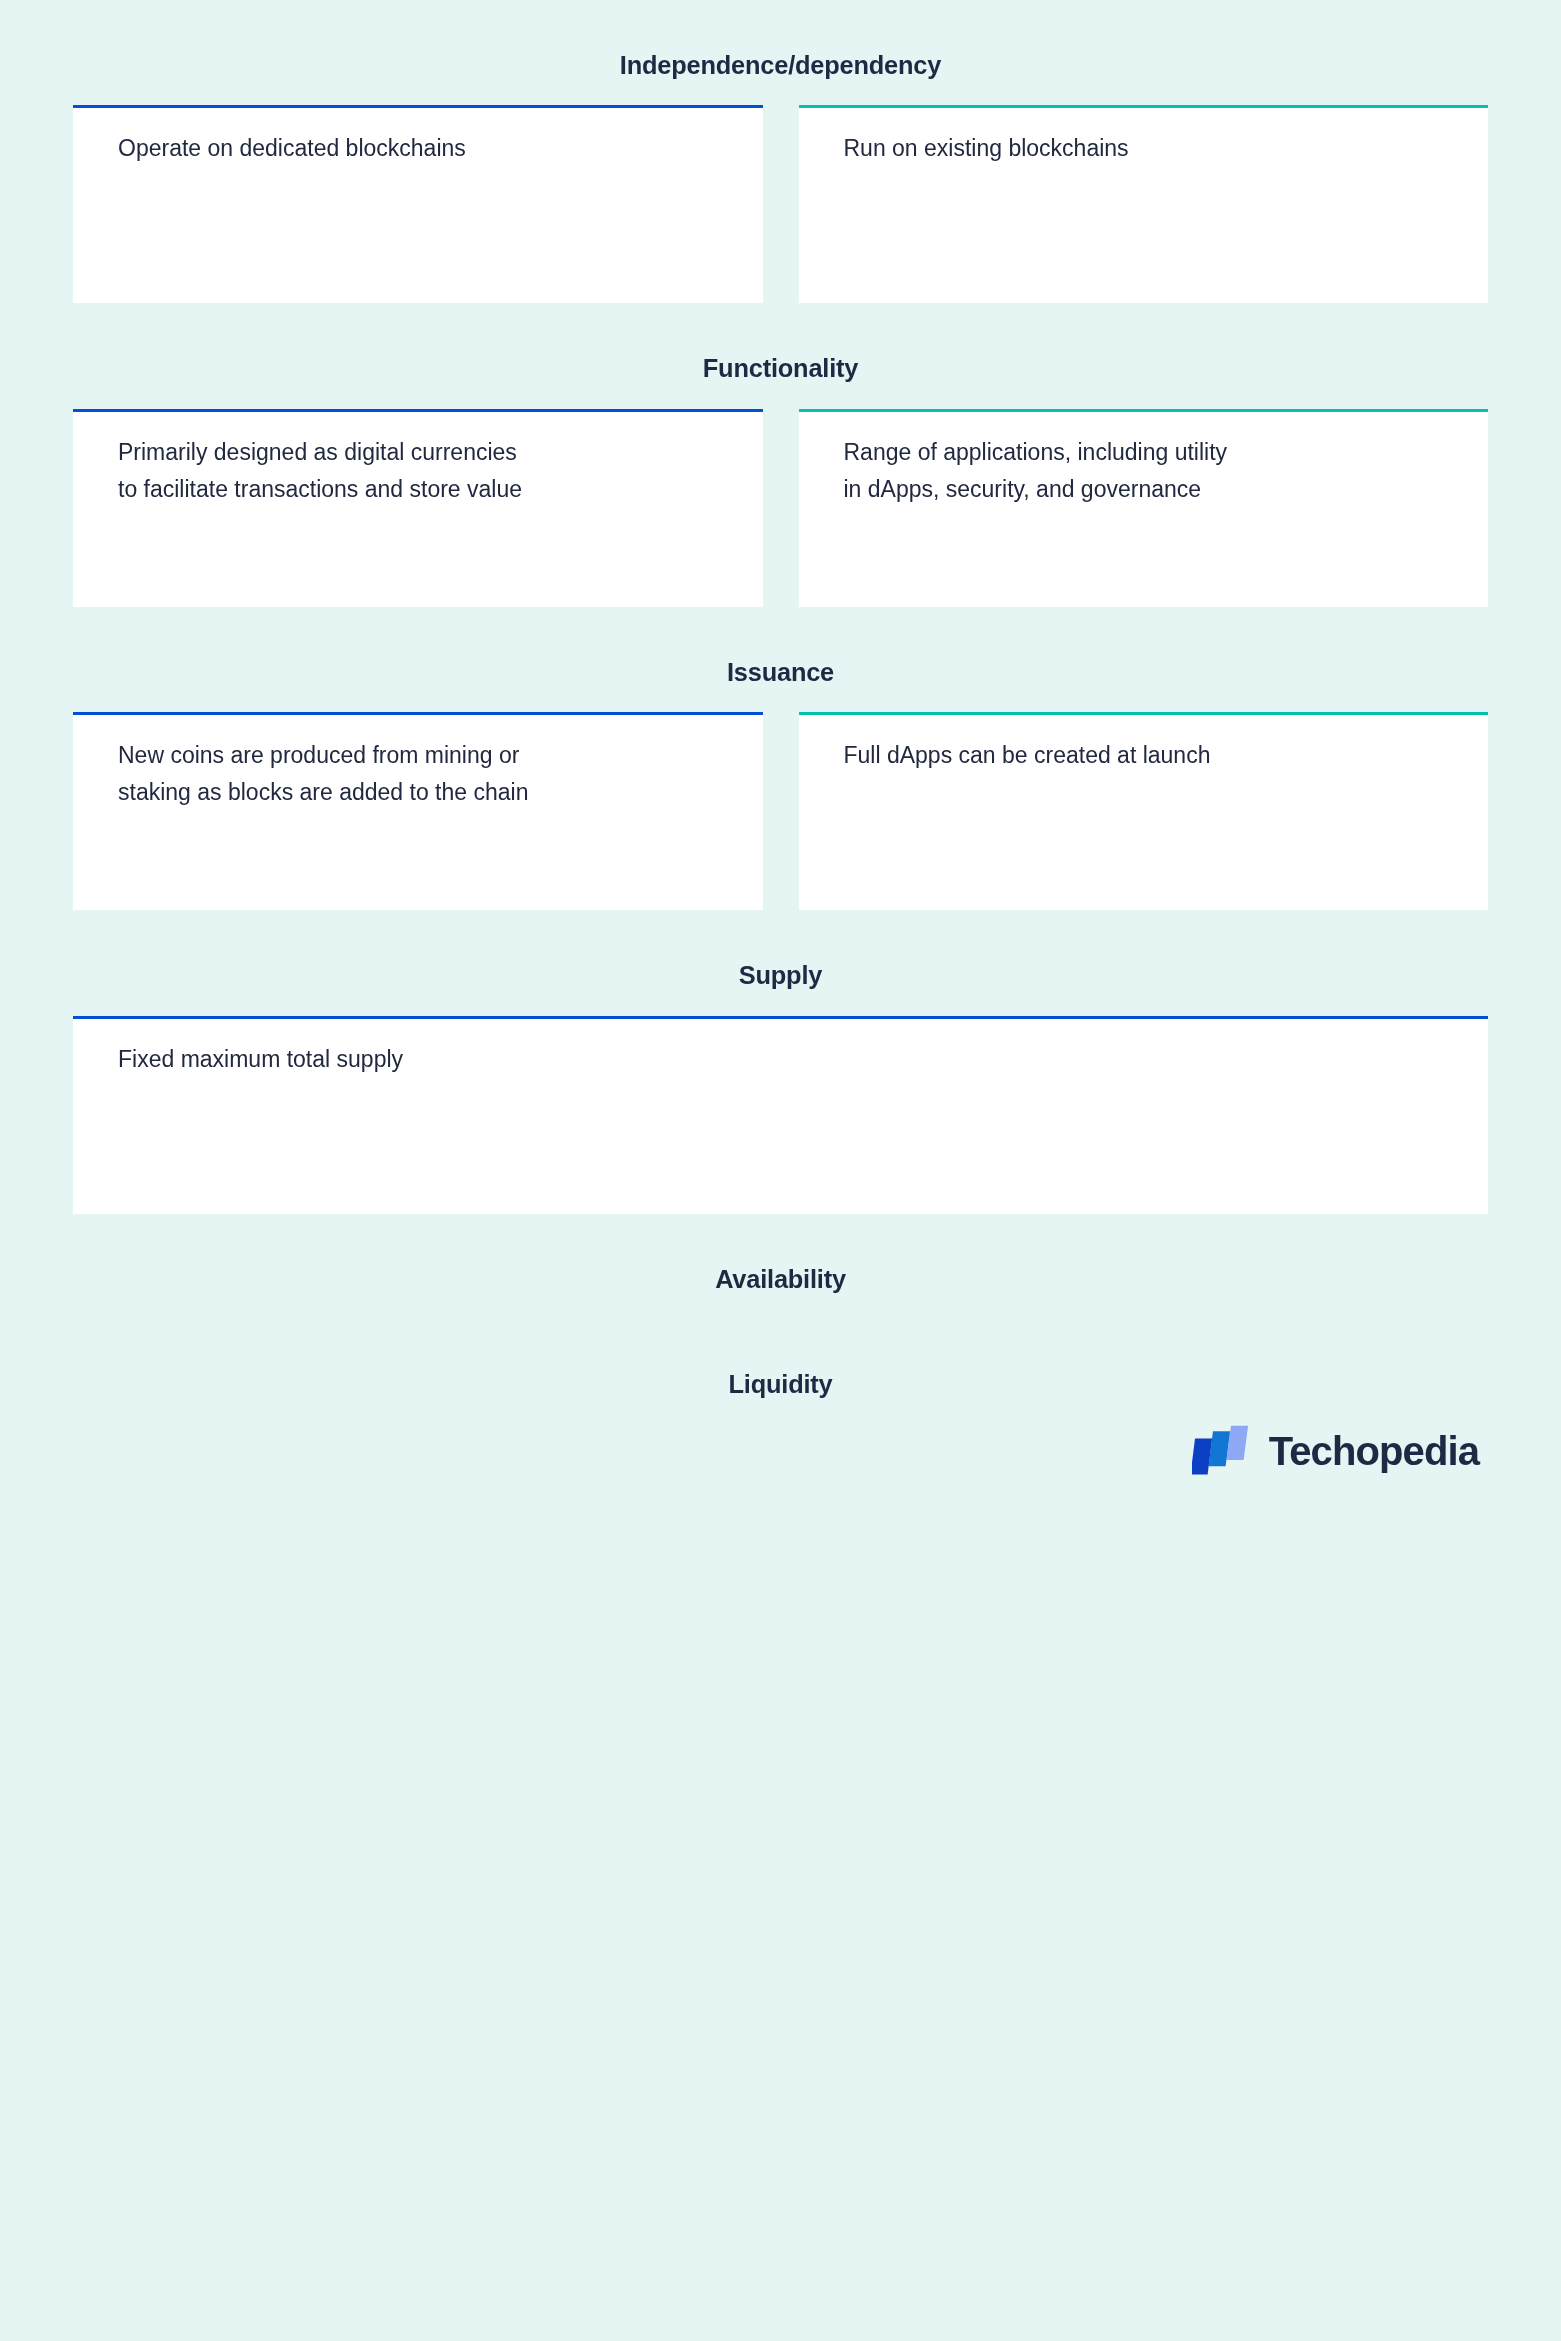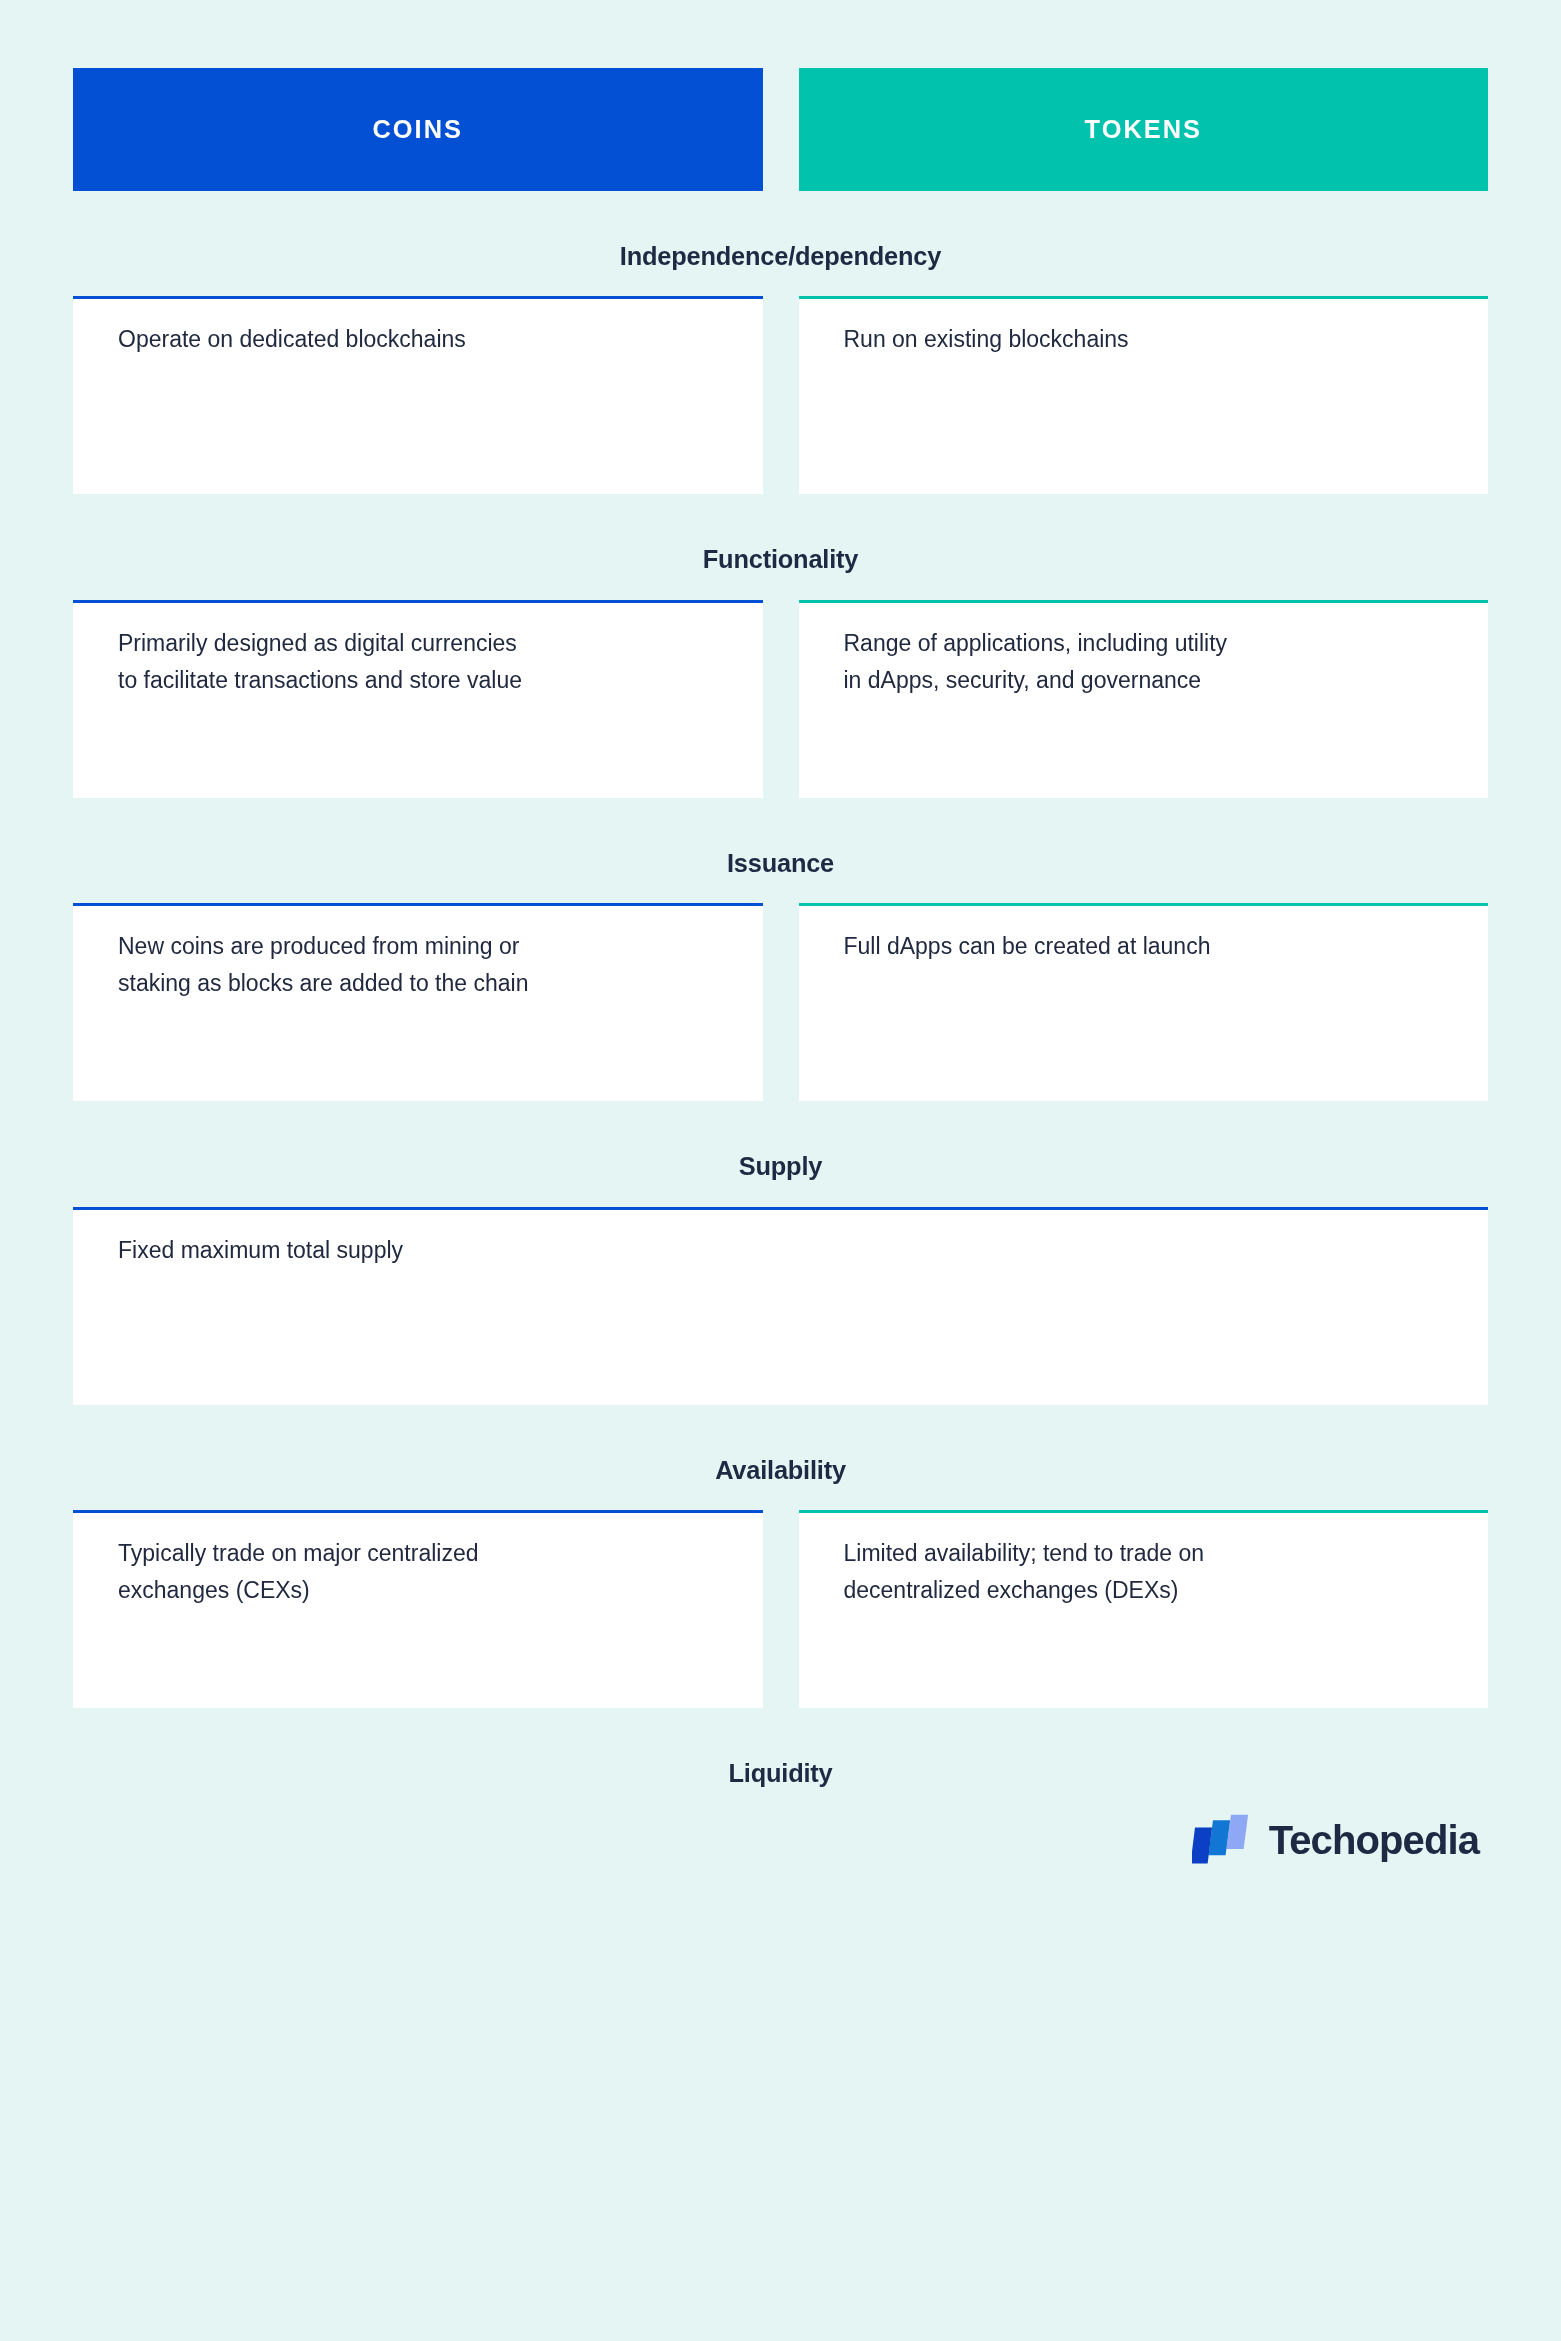--- a/index.html
+++ b/index.html
@@ -102,28 +102,20 @@
     font-weight: bold;
     color: #1e2a44;
     letter-spacing: -0.9px;
   }
 </style>
 </head>
 <body>
 
 <div class="infographic">
 
-  <div class="header-row">
-    <div class="header-cell coins">
-      <span class="header-label">COINS</span>
-    </div>
-    <div class="header-cell tokens">
-      <span class="header-label">TOKENS</span>
-    </div>
-  </div>
 
   <div class="section">
     <div class="section-title">Independence/dependency</div>
     <div class="cards-row">
       <div class="card left">
         <div class="card-text">Operate on dedicated blockchains</div>
       </div>
       <div class="card right">
         <div class="card-text">Run on existing blockchains</div>
       </div>
@@ -161,30 +153,20 @@
     <div class="section-title">Supply</div>
     <div class="cards-row">
       <div class="card left">
         <div class="card-text">Fixed maximum total supply</div>
       </div>
     </div>
   </div>
 
   <div class="section">
     <div class="section-title">Availability</div>
-    <div class="cards-row">
-      <div class="card left">
-        <div class="card-text">Typically trade on major centralized
-exchanges (CEXs)</div>
-      </div>
-      <div class="card right">
-        <div class="card-text">Limited availability; tend to trade on
-decentralized exchanges (DEXs)</div>
-      </div>
-    </div>
   </div>
 
   <div class="section">
     <div class="section-title">Liquidity</div>
   </div>
 
   <div class="footer">
     <div class="logo">
       <svg class="logo-mark" width="60" height="54" viewBox="0 0 66 60">
         <path d="M43 2 L62 2 L57 40 L38 40 Z" fill="#8fa8f5"></path>

